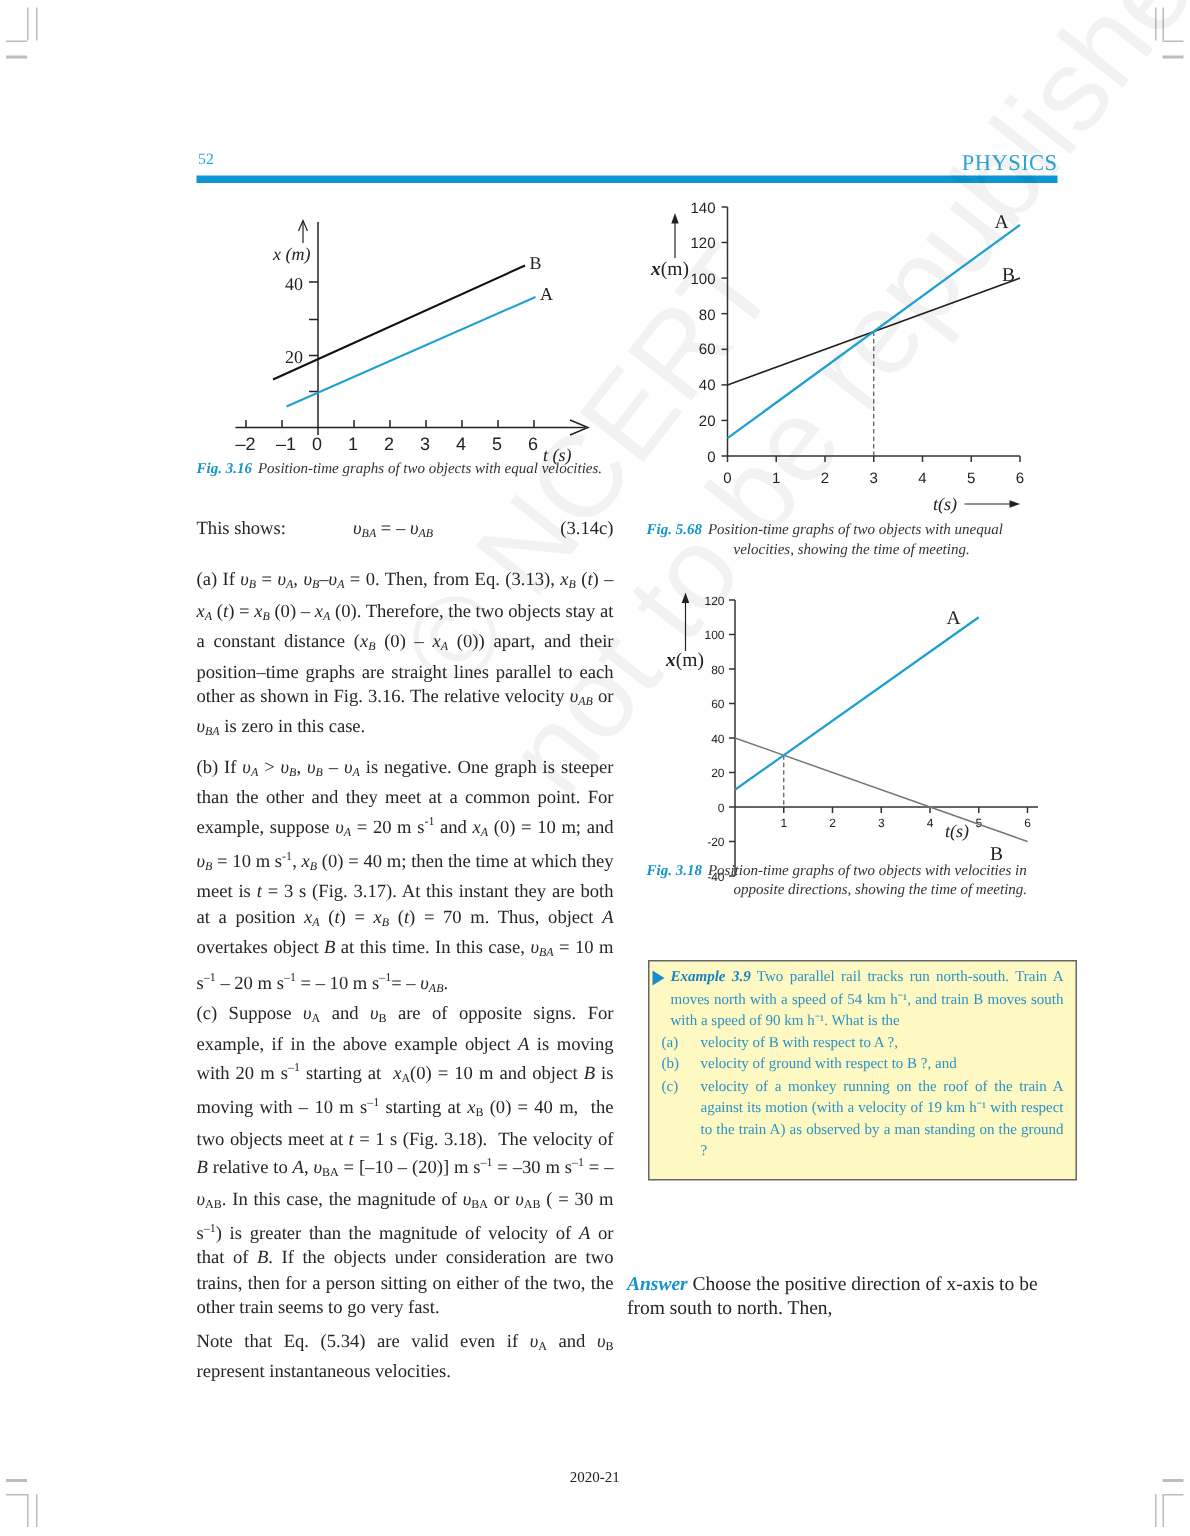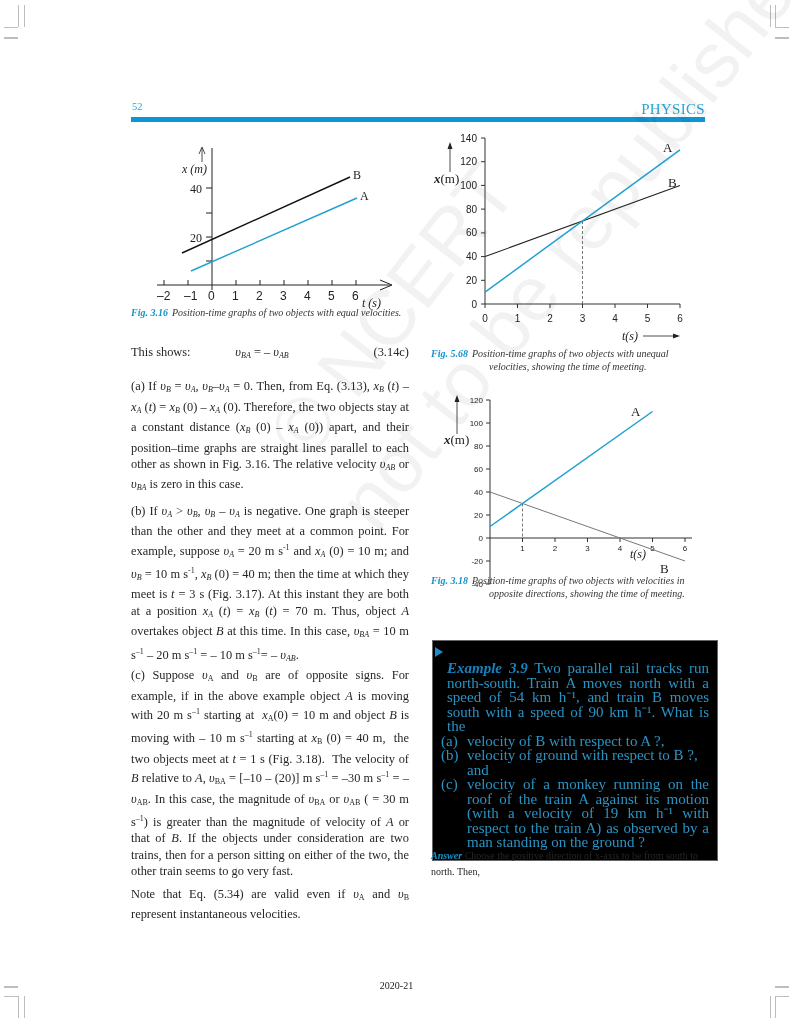--- a/index.html
+++ b/index.html
@@ -10,27 +10,27 @@
   .hdr-title { position:absolute; right:88px; top:101px; font-size:15px; color:#2aa6d6; font-family:"Liberation Serif", serif; letter-spacing:0.3px; }
   .hdr-bar { position:absolute; left:131px; top:117px; width:574px; height:5px; background:#0d96d4; }
   .col { position:absolute; font-family:"Liberation Serif", serif; font-size:12.4px; line-height:16.4px; text-align:justify; color:#262626; }
   .col p { margin:0;gap:47px; }
   .cap { position:absolute; font-family:"Liberation Serif", serif; font-size:10px; line-height:13px; font-style:italic; color:#333; }
   .cap .fig { color:#1493cc; font-weight:bold; font-style:italic; margin-right:4px; }
   .hang { display:block; padding-left:46px; text-indent:-46px; }
   .hang2 { display:block; padding-left:58px; text-indent:-58px; }
   svg text { font-family:"Liberation Sans", sans-serif; }
   .serif-t { font-family:"Liberation Serif", serif; }
-  .example { position:absolute; left:432px; top:640px; width:262px; border:1.5px solid #666; background:#000000;
-             padding:20px 8px 10px 14px; font-family:"Liberation Serif", serif; font-size:15px; line-height:14.5px; color:#2a93c4; }
+  .example { position:absolute; left:432px; top:640px; width:262px; border:1.5px solid #666; background:#fef9c3;
+             padding:4px 8px 10px 14px; font-family:"Liberation Serif", serif; font-size:10px; line-height:14.5px; color:#2a93c4; }
   .example .ex-head { color:#1782c0; font-weight:bold; font-style:italic; }
   .example .tri { position:absolute; left:2px; top:6px; width:0; height:0; border-top:5px solid transparent; border-bottom:5px solid transparent; border-left:8px solid #1a8ccb; }
   .ex-item { display:flex; }
   .ex-item .lbl { width:26px; flex:none; }
-  .answer { position:absolute; left:431px; top:848px; width:275px; font-family:"Liberation Serif", serif; font-size:10px; line-height:16.4px; color:#262626; }
+  .answer { position:absolute; left:418px; top:848px; width:275px; font-family:"Liberation Serif", serif; font-size:13px; line-height:16.4px; color:#262626; }
   .answer .ans-lbl { color:#1493cc; font-weight:bold; font-style:italic; }
   .footer { position:absolute; left:0; width:793px; top:980px; text-align:center; font-family:Liberation Serif, serif; font-size:10px; color:#222; }
   .watermark { position:absolute; left:250px; top:420px; transform:rotate(-52deg); transform-origin:left top; font-family:"Liberation Sans", sans-serif; font-size:78px; color:rgba(0,0,0,0.05); white-space:nowrap; pointer-events:none; }
   .watermark2 { position:absolute; left:320px; top:490px; transform:rotate(-52deg); transform-origin:left top; font-family:"Liberation Sans", sans-serif; font-size:78px; color:rgba(0,0,0,0.05); white-space:nowrap; pointer-events:none; }
   i { font-style:italic; }
   sub { font-size:8px; vertical-align:-2px; }
   sup { font-size:8px; vertical-align:5px; }
 </style>
 </head>
 <body>

